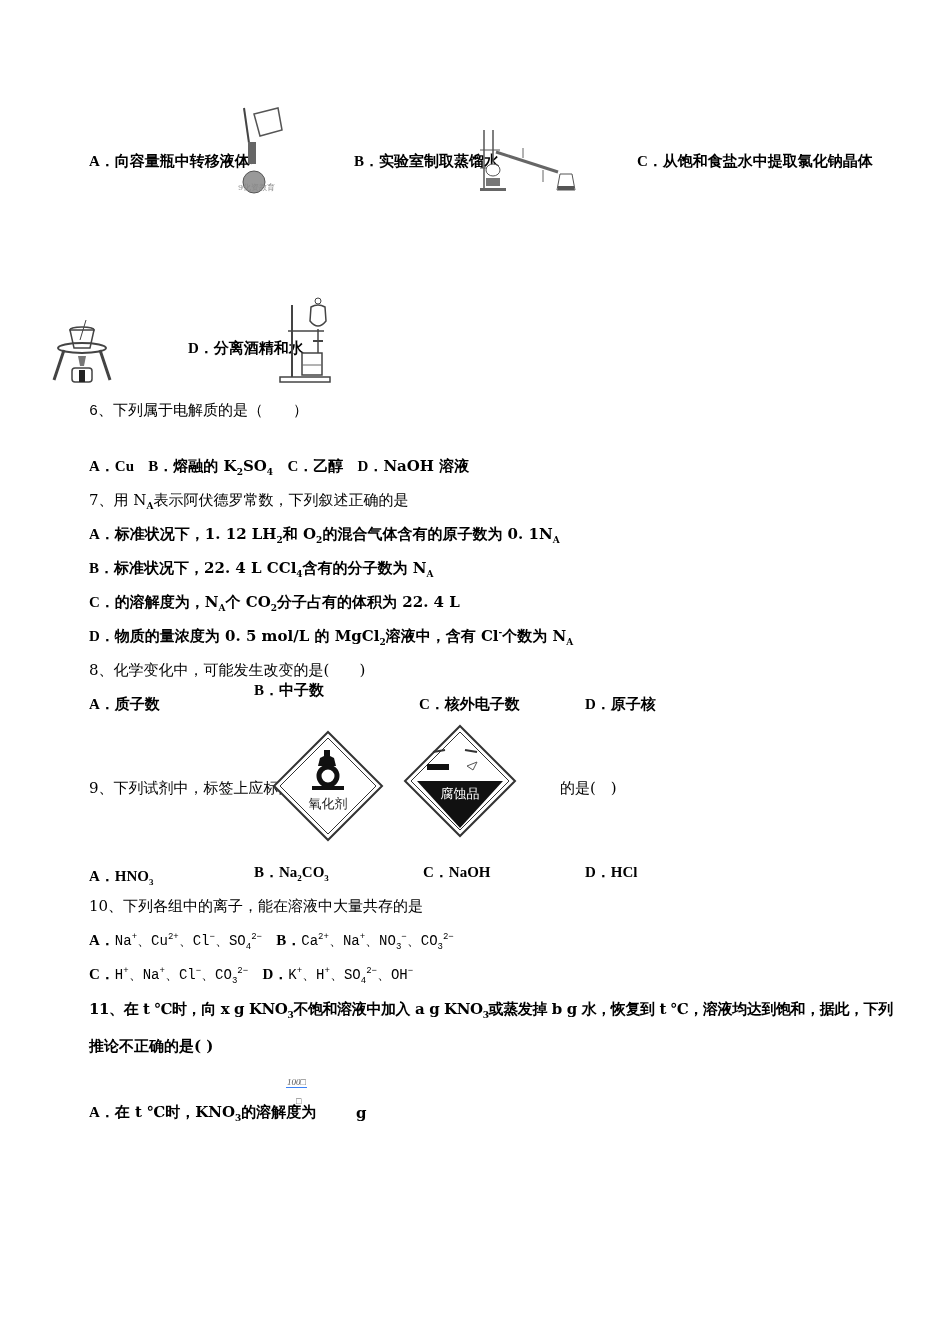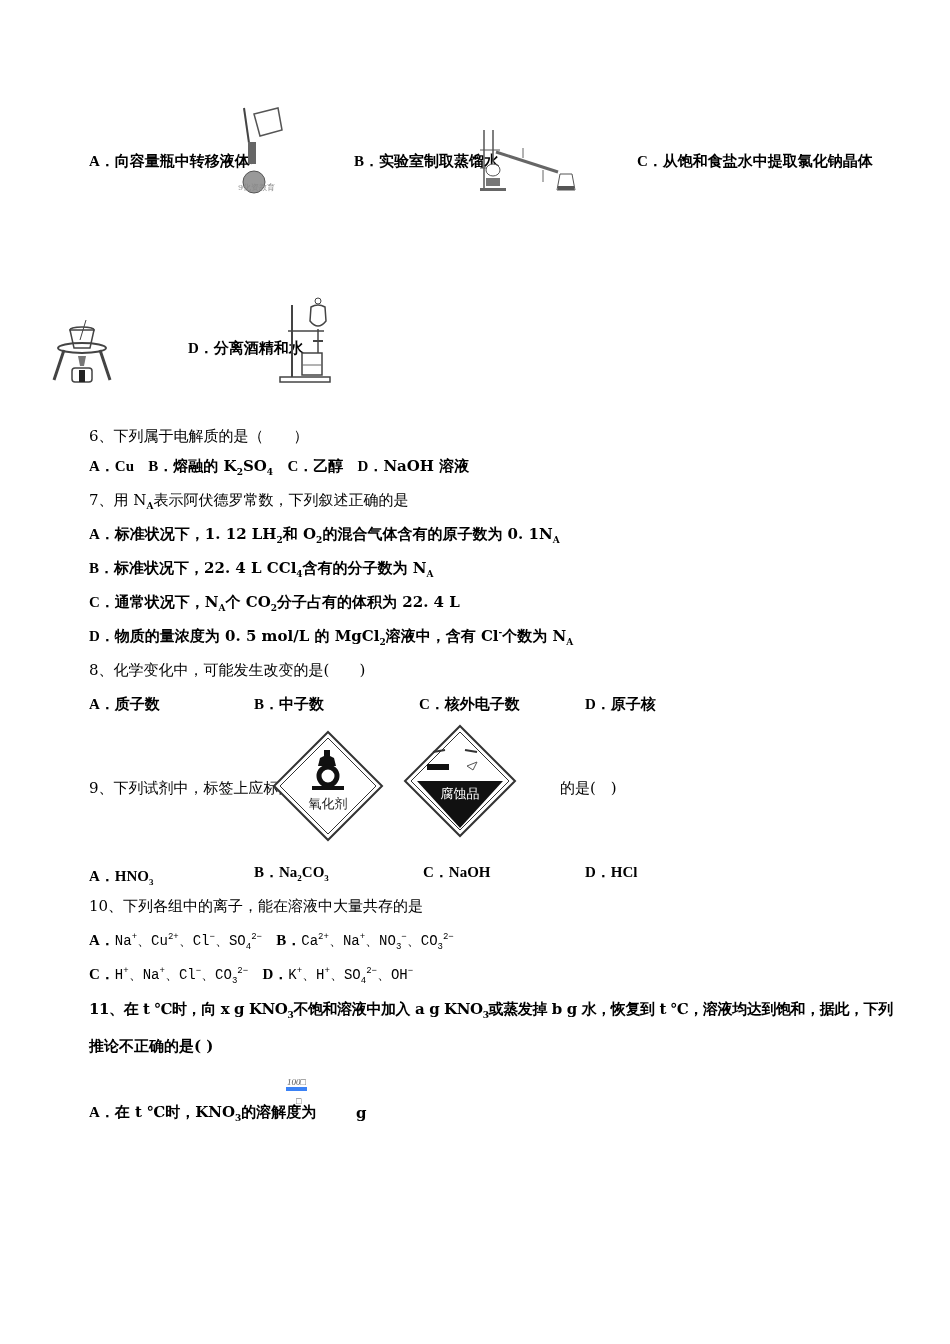--- a/index.html
+++ b/index.html
@@ -78,47 +78,47 @@
     <circle cx="40" cy="6" r="3" fill="#fff" stroke="#444"></circle>
     <path d="M33 12 Q40 8 47 12 L48 26 Q40 36 32 26 Z" fill="#fff" stroke="#444" stroke-width="1.5"></path>
     <line x1="40" y1="34" x2="40" y2="60" stroke="#444" stroke-width="1.5"></line>
     <line x1="35" y1="46" x2="45" y2="46" stroke="#444" stroke-width="2"></line>
     <rect x="24" y="58" width="20" height="22" fill="#fff" stroke="#444" stroke-width="1.5"></rect>
     <line x1="24" y1="70" x2="44" y2="70" stroke="#666"></line>
     <rect x="2" y="82" width="50" height="5" fill="#fff" stroke="#444" stroke-width="1.5"></rect>
   </svg>
 </div>
 
-<div class="line" style="top:426px;">6、下列属于电解质的是（　　）</div>
+<div class="line" style="top:402px;font-family:Liberation Mono, monospace;">6、下列属于电解质的是（　　）</div>
 <div class="line" style="top:456px;">
   <span class="lbl">A．</span><span class="n">Cu</span>&nbsp;&nbsp;
   <span class="lbl">B．</span><span class="b"><span>熔融的 K</span><sub>2</sub><span>SO</span><sub>4</sub></span>&nbsp;&nbsp;
   <span class="lbl">C．</span><span class="b">乙醇</span>&nbsp;&nbsp;
   <span class="lbl">D．</span><span class="b">NaOH 溶液</span>
 </div>
 
 <div class="line" style="top:490px;">
   <span>7、用 N</span><sub class="b">A</sub><span>表示阿伏德罗常数，下列叙述正确的是</span>
 </div>
 <div class="line b" style="top:524px;">
   <span class="lbl">A．</span><span>标准状况下，1. 12 LH</span><sub>2</sub><span>和 O</span><sub>2</sub><span>的混合气体含有的原子数为 0. 1N</span><sub>A</sub>
 </div>
 <div class="line b" style="top:558px;">
   <span class="lbl">B．</span><span>标准状况下，22. 4 L CCl</span><sub>4</sub><span>含有的分子数为 N</span><sub>A</sub>
 </div>
 <div class="line b" style="top:592px;">
-  <span class="lbl">C．</span><span>通常状况下，N</span><sub>A</sub><span>个 CO</span><sub>2</sub><span>分子占有的体积为 22. 4 L</span>
+  <span class="lbl">C．</span><span>的溶解度为，N</span><sub>A</sub><span>个 CO</span><sub>2</sub><span>分子占有的体积为 22. 4 L</span>
 </div>
 <div class="line b" style="top:626px;">
   <span class="lbl">D．</span><span>物质的量浓度为 0. 5 mol/L 的 MgCl</span><sub>2</sub><span>溶液中，含有 Cl</span><sup>-</sup><span>个数为 N</span><sub>A</sub>
 </div>
 
 <div class="line" style="top:660px;">8、化学变化中，可能发生改变的是(　　)</div>
 <div class="line b" style="top:694px;"><span class="lbl">A．</span><span>质子数</span></div>
-<div class="line b" style="left:211px;top:694px;"><span class="lbl">B．</span><span>中子数</span></div>
+<div class="line b" style="left:211px;top:680px;"><span class="lbl">B．</span><span>中子数</span></div>
 <div class="line b" style="left:376px;top:694px;"><span class="lbl">C．</span><span>核外电子数</span></div>
 <div class="line b" style="left:542px;top:694px;"><span class="lbl">D．</span><span>原子核</span></div>
 
 <div class="line" style="top:778px;">9、下列试剂中，标签上应标注</div>
 <div class="abs" style="left:272px;top:730px;">
   <svg width="112" height="112" viewBox="0 0 112 112">
     <polygon points="56,2 110,56 56,110 2,56" fill="#fff" stroke="#333" stroke-width="2"></polygon>
     <polygon points="56,8 104,56 56,104 8,56" fill="none" stroke="#333" stroke-width="1"></polygon>
     <polygon points="52,20 58,20 58,26 62,28 64,36 46,36 48,28 52,26" fill="#111"></polygon>
     <circle cx="56" cy="46" r="9" fill="none" stroke="#111" stroke-width="5"></circle>
@@ -157,15 +157,15 @@
 </div>
 
 <div class="line b" style="top:999px;letter-spacing:-0.4px;">
   <span>11、在 t ℃时，向 x g KNO</span><sub>3</sub><span>不饱和溶液中加入 a g KNO</span><sub>3</sub><span>或蒸发掉 b g 水，恢复到 t ℃，溶液均达到饱和，据此，下列</span>
 </div>
 <div class="line b" style="top:1036px;">推论不正确的是( )</div>
 
 <div class="line b" style="top:1102px;">
   <span class="lbl">A．</span><span>在 t ℃时，KNO</span><sub>3</sub><span>的溶解度为</span>
 </div>
-<div class="frac" style="left:286px;top:1077px;border-bottom:4px solid #3b82f6;padding:0 1px;">100□</div>
+<div class="frac" style="left:286px;top:1077px;border-bottom:1px solid #3b82f6;padding:0 1px;">100□</div>
 <div class="frac" style="left:296px;top:1096px;">□</div>
 <div class="line b" style="left:313px;top:1103px;">g</div>
 
 </body></html>

